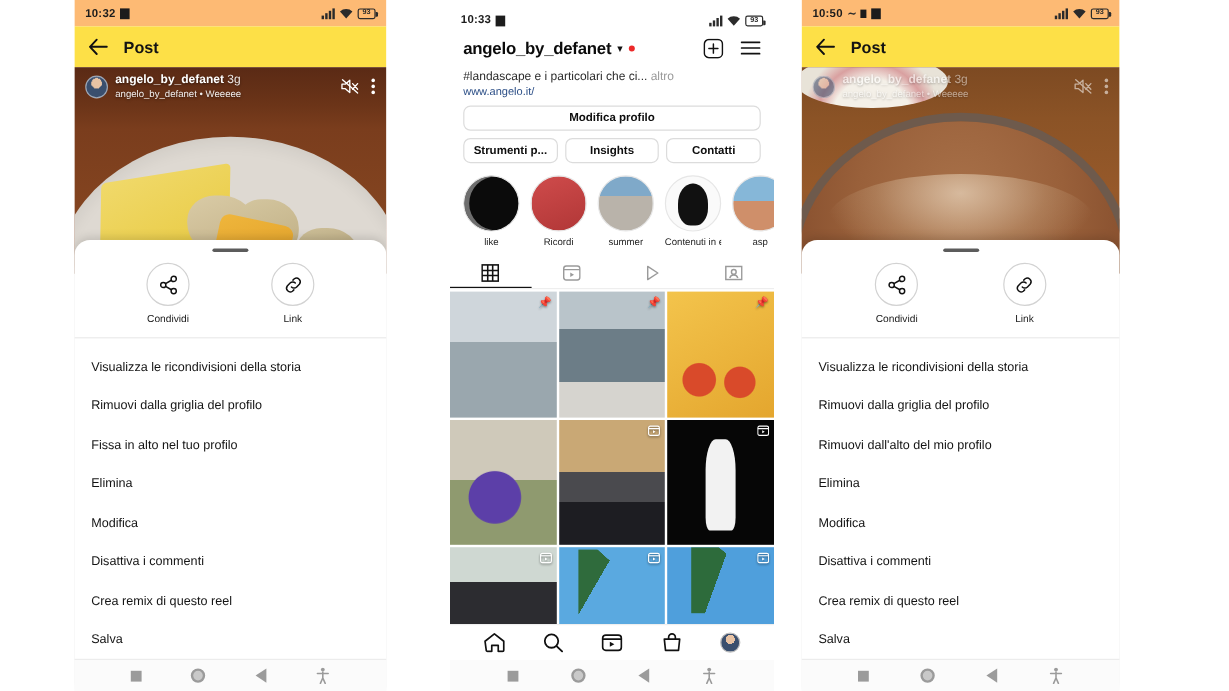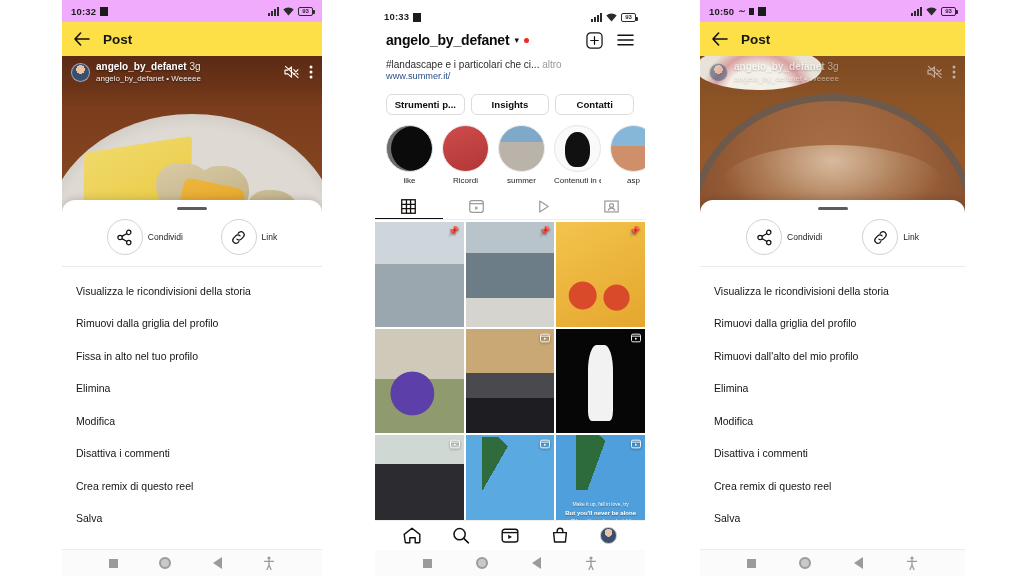--- a/index.html
+++ b/index.html
@@ -7,29 +7,29 @@
     width: 1024px; height: 576px;
     background: #ffffff;
     font-family: "Liberation Sans", sans-serif;
     overflow: hidden;
   }
   .stage { position: relative; width: 1024px; height: 576px; background: #fff; }
 
   .phone { position: absolute; top: 0; height: 576px; background: #fff; overflow: hidden; }
   #phone1 { left: 62px;  width: 260px; }
   #phone2 { left: 375px; width: 270px; }
-  #phone3 { left: 700px; width: 265px; }
+  #phone3 { left: 668px; width: 265px; }
 
   
   .statusbar {
     height: 22px; display: flex; align-items: center;
     padding: 0 9px; font-size: 9.5px; color: #1c1c1c;
     font-weight: 600;
   }
-  .sb-gray { background: #f0abfc; }
+  .sb-gray { background: #fdba74; }
   .sb-white { background: #ffffff; align-items: flex-end; }
   .sb-time { letter-spacing: .2px; }
   .sb-icons { margin-left: auto; display: flex; align-items: center; gap: 4px; }
   .sb-glyph { font-size: 9px; line-height: 1; display: inline-block; }
   .sq-badge { display:inline-block; width:8px; height:9px; background:#1c1c1c; margin-left:4px; vertical-align:-1px;}
   .sq-small { display:inline-block; width:5px; height:7px; background:#1c1c1c; margin-left:3px; vertical-align:-1px;}
   .sig { display:inline-block; width:11px; height:9px; position:relative; }
   .sig i { position:absolute; bottom:0; width:2px; background:#2b2b2b; display:block; }
   .sig i:nth-child(1){left:0;height:3px;} .sig i:nth-child(2){left:3px;height:5px;}
   .sig i:nth-child(3){left:6px;height:7px;} .sig i:nth-child(4){left:9px;height:9px;}
@@ -80,21 +80,21 @@
   .ph-l1 .ago { font-weight:400; opacity:.88; }
   .ph-l2 { font-size:8px; color:rgba(255,255,255,.92); text-shadow:0 1px 2px rgba(0,0,0,.5);}
   .ph-right { margin-left:auto; display:flex; align-items:center; gap:10px; }
   .dimmed { opacity:.55; }
 
   
   .sheet { position:absolute; left:0; right:0; bottom:0; top:200px;
       background:#fff; border-radius:13px 13px 0 0; box-shadow:0 -2px 7px rgba(0,0,0,.13); z-index:6;}
   .grabber { width:30px; height:3px; border-radius:2px; background:#5c5c5c; margin:7px auto 0; }
   .actions { display:flex; justify-content:space-around; padding:9px 26px 9px; }
-  .action { display:flex; flex-direction:row; align-items:center; gap:5px; }
+  .action { display:flex; flex-direction:column; align-items:center; gap:5px; }
   .circle-btn { width:36px; height:36px; border-radius:50%; border:1px solid #d2d2d2;
       display:flex; align-items:center; justify-content:center; background:#fff;}
   .action-label { font-size:8.5px; color:#1b1b1b; }
   .sep { height:1px; background:#eaeaea; margin:2px 0 0; }
   .menu { padding: 8px 0 0; }
   .menu-item { font-size:10.5px; color:#141414; padding:10.5px 14px; line-height:1.1; }
   .sheet-foot { position:absolute; left:0; right:0; bottom:26px; height:1px; background:#ececec;}
 
   
   .navbar { position:absolute; left:0; right:0; bottom:0; height:26px;
@@ -329,24 +329,25 @@
             </svg>
         </span>
       </span>
     </div>
 
     <div class="bio">
       <div class="bio-line">
         <span>#landascape e i particolari che ci...</span>
         <span class="more">altro</span>
       </div>
-      <div class="bio-link">www.summer.it/</div>
+      <div class="bio-link">www.angelo.it/</div>
     </div>
 
     <div class="btn-row">
+      <div class="pbtn pbtn-wide">Modifica profilo</div>
       <div class="btn-trio">
         <div class="pbtn">Strumenti p...</div>
         <div class="pbtn">Insights</div>
         <div class="pbtn">Contatti</div>
       </div>
     </div>
 
     <div class="highlights">
       <div class="hl">
         <div class="hl-circ hl1"></div>

